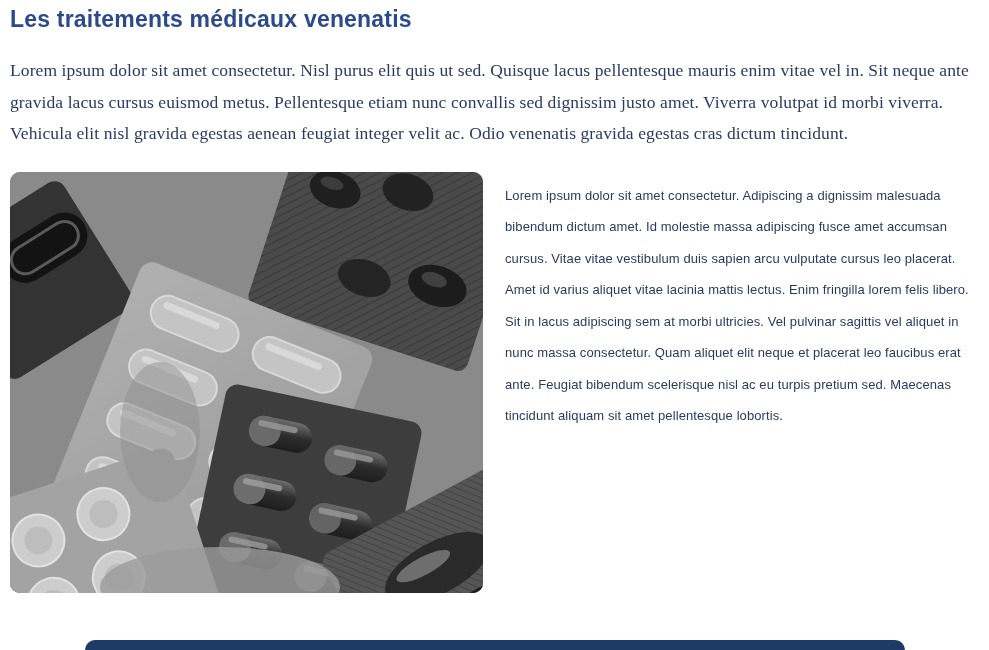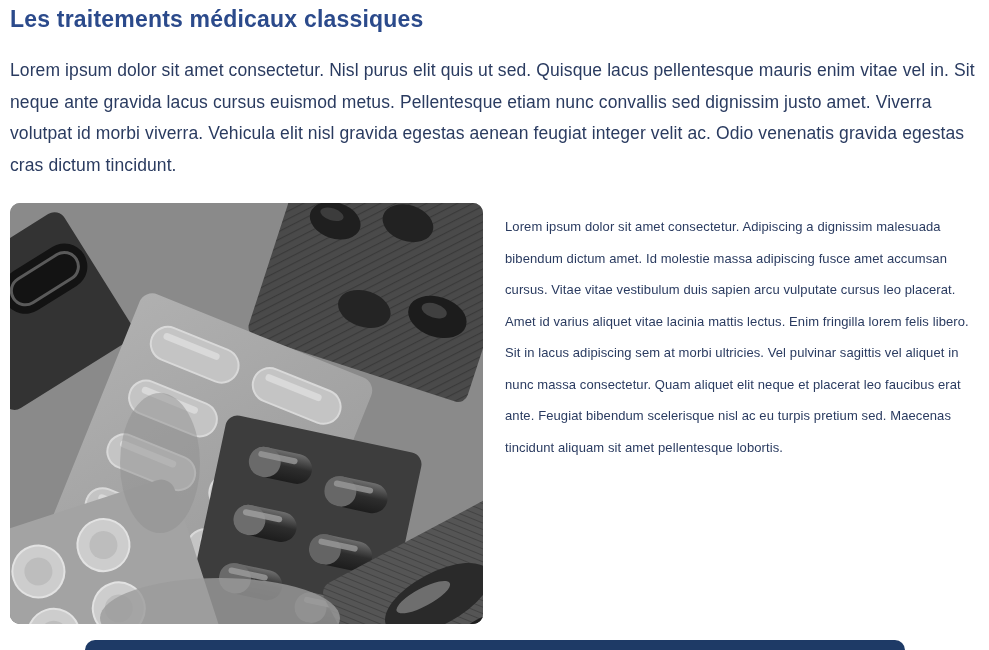--- a/index.html
+++ b/index.html
@@ -24,20 +24,21 @@
     letter-spacing: 0.2px;
     margin-bottom: 22px;
   }
   p.intro {
     font-size: 17.5px;
     line-height: 31.5px;
     color: #2a3b60;
     max-width: 965px;
     margin-bottom: 22px;
     letter-spacing: 0.1px;
+    font-family: Liberation Serif, serif;
   }
   .media-row {
     display: flex;
     gap: 22px;
     align-items: flex-start;
   }
   .photo-wrap {
     flex: 0 0 473px;
     width: 473px;
     height: 421px;
@@ -63,21 +64,21 @@
     height: 20px;
     border-radius: 10px;
     background: #1e3a66;
   }
 </style>
 </head>
 <body>
 
 <div class="page">
 
-  <h1 class="section-title">Les traitements médicaux classiques</h1>
+  <h1 class="section-title">Les traitements médicaux venenatis</h1>
 
   <p class="intro">Lorem ipsum dolor sit amet consectetur. Nisl purus elit quis ut sed. Quisque lacus pellentesque mauris enim vitae vel in. Sit neque ante gravida lacus cursus euismod metus. Pellentesque etiam nunc convallis sed dignissim justo amet. Viverra volutpat id morbi viverra. Vehicula elit nisl gravida egestas aenean feugiat integer velit ac. Odio venenatis gravida egestas cras dictum tincidunt.</p>
 
   <div class="media-row">
 
     <div class="photo-wrap">
 
       <svg viewBox="0 0 473 421" aria-hidden="true">
         <defs>
           <pattern id="hatch" width="7" height="7" patternUnits="userSpaceOnUse" patternTransform="rotate(45)">

